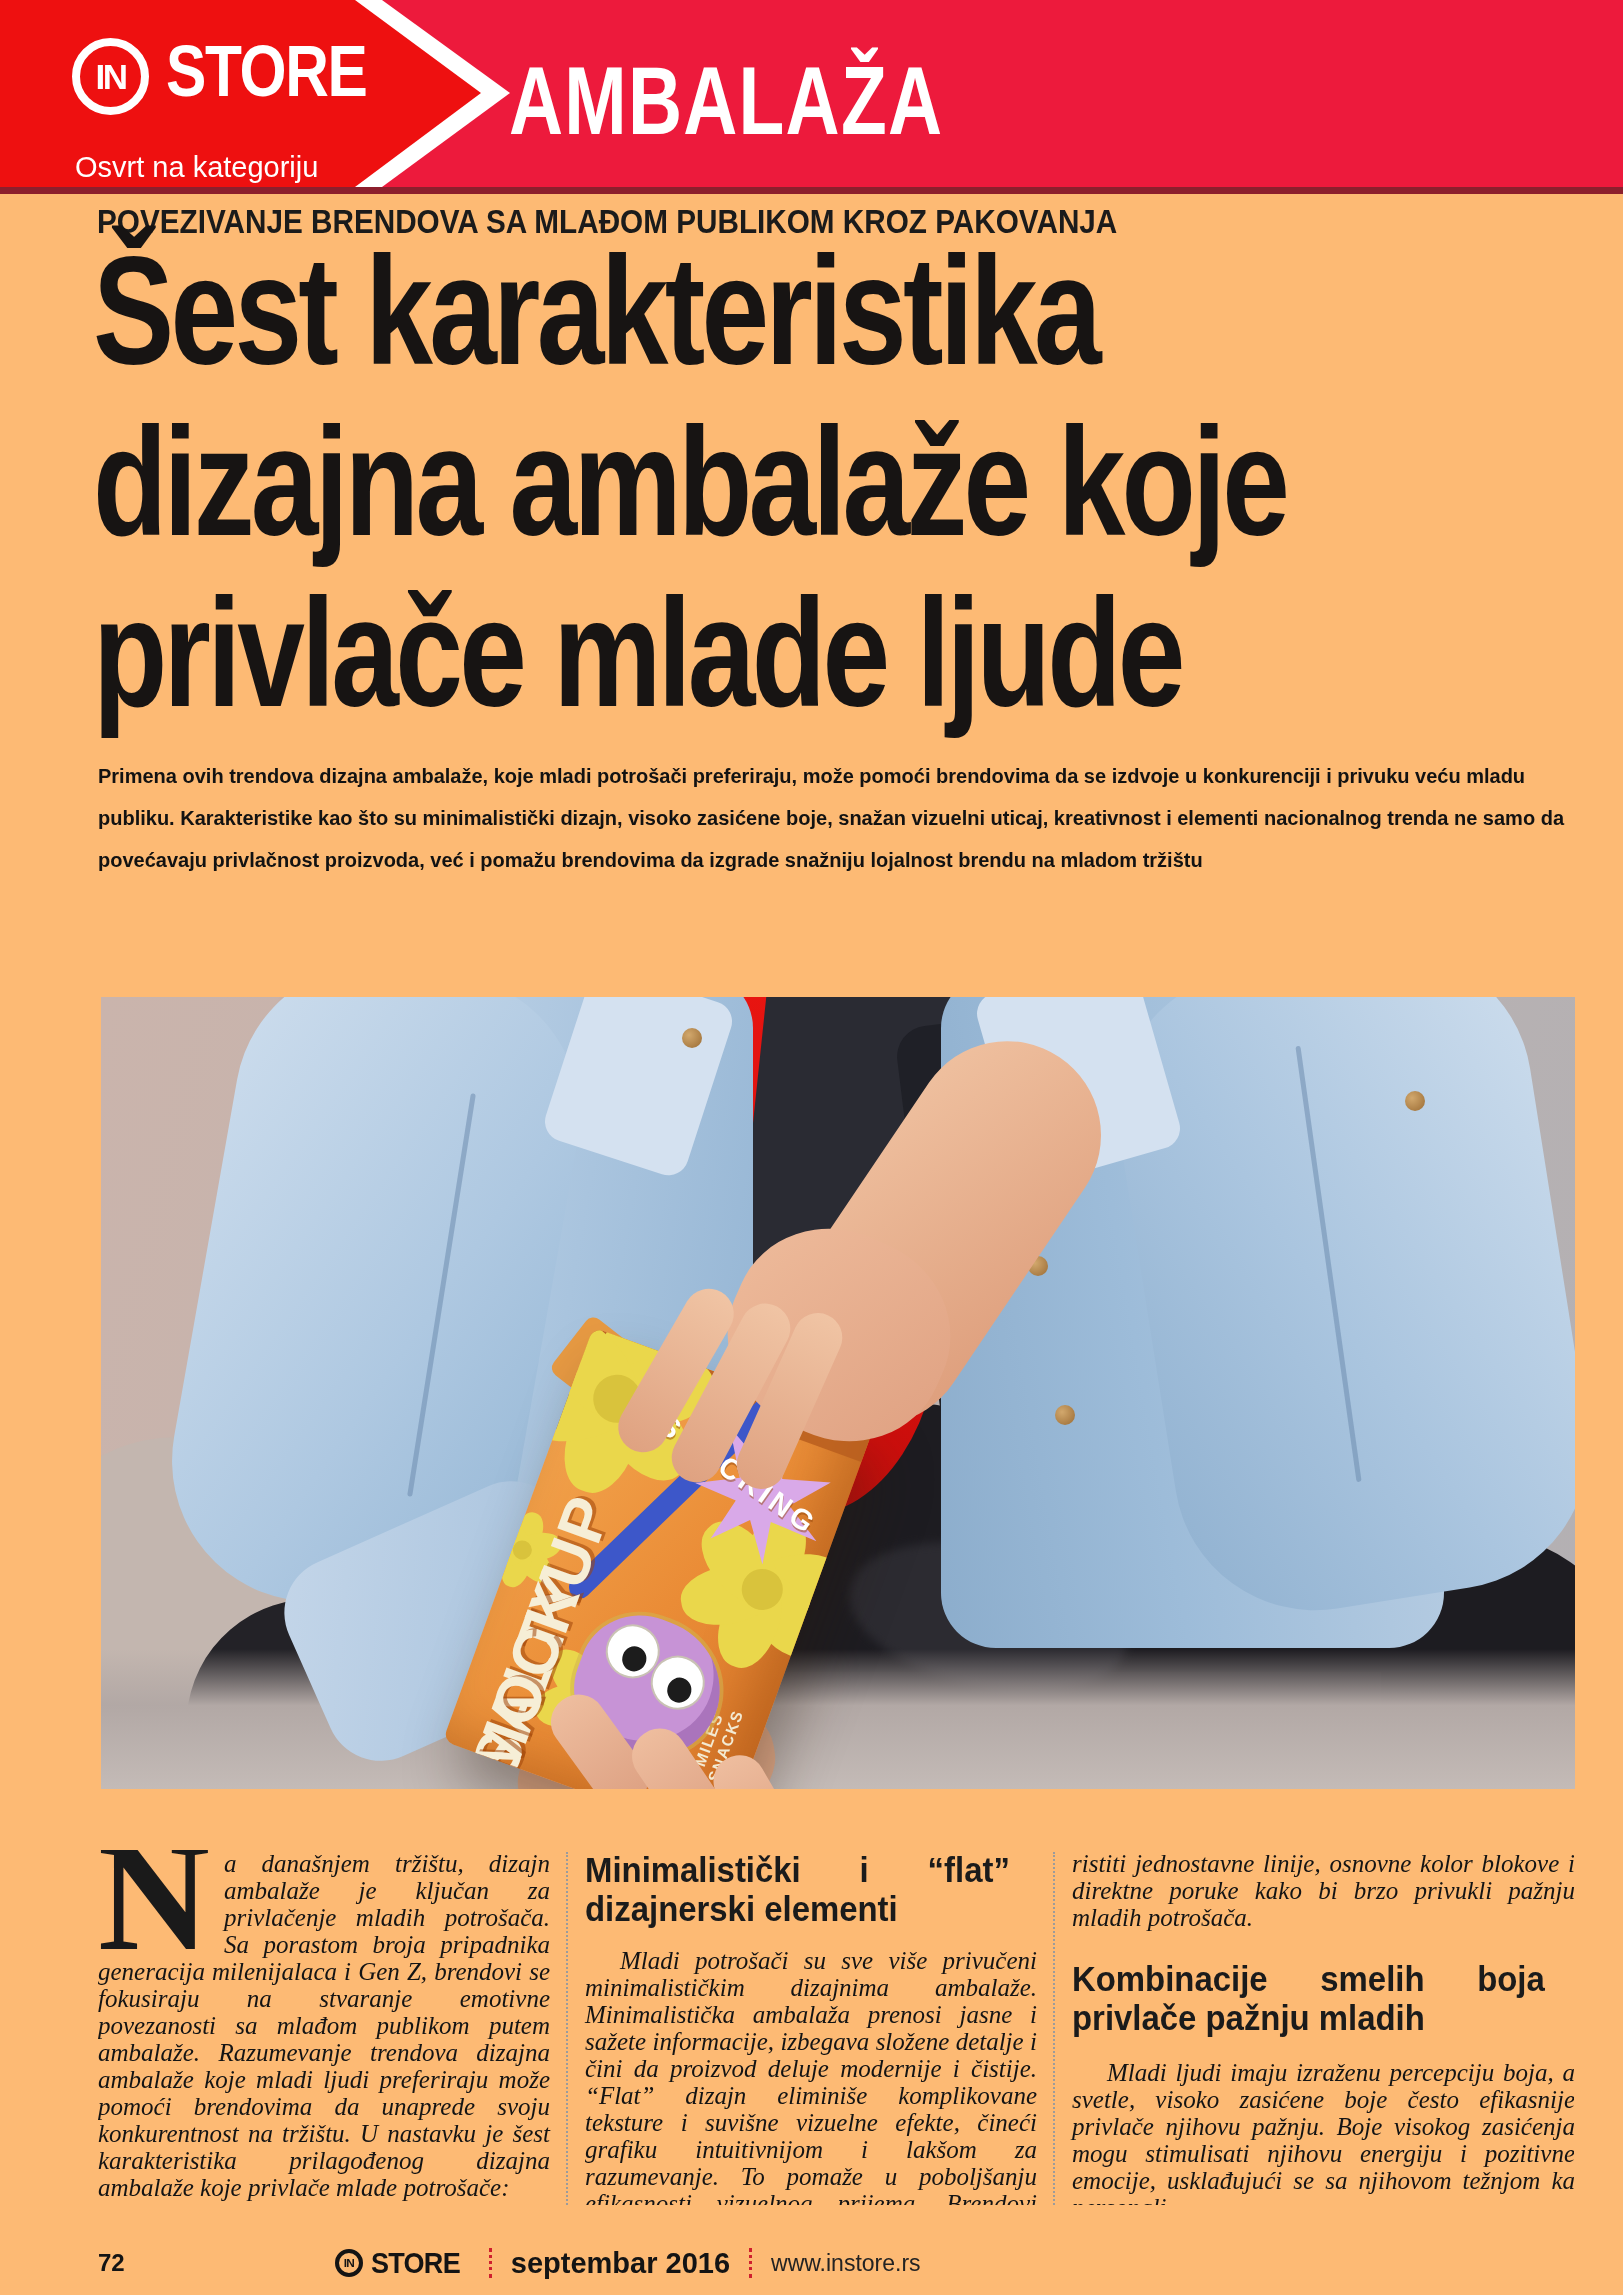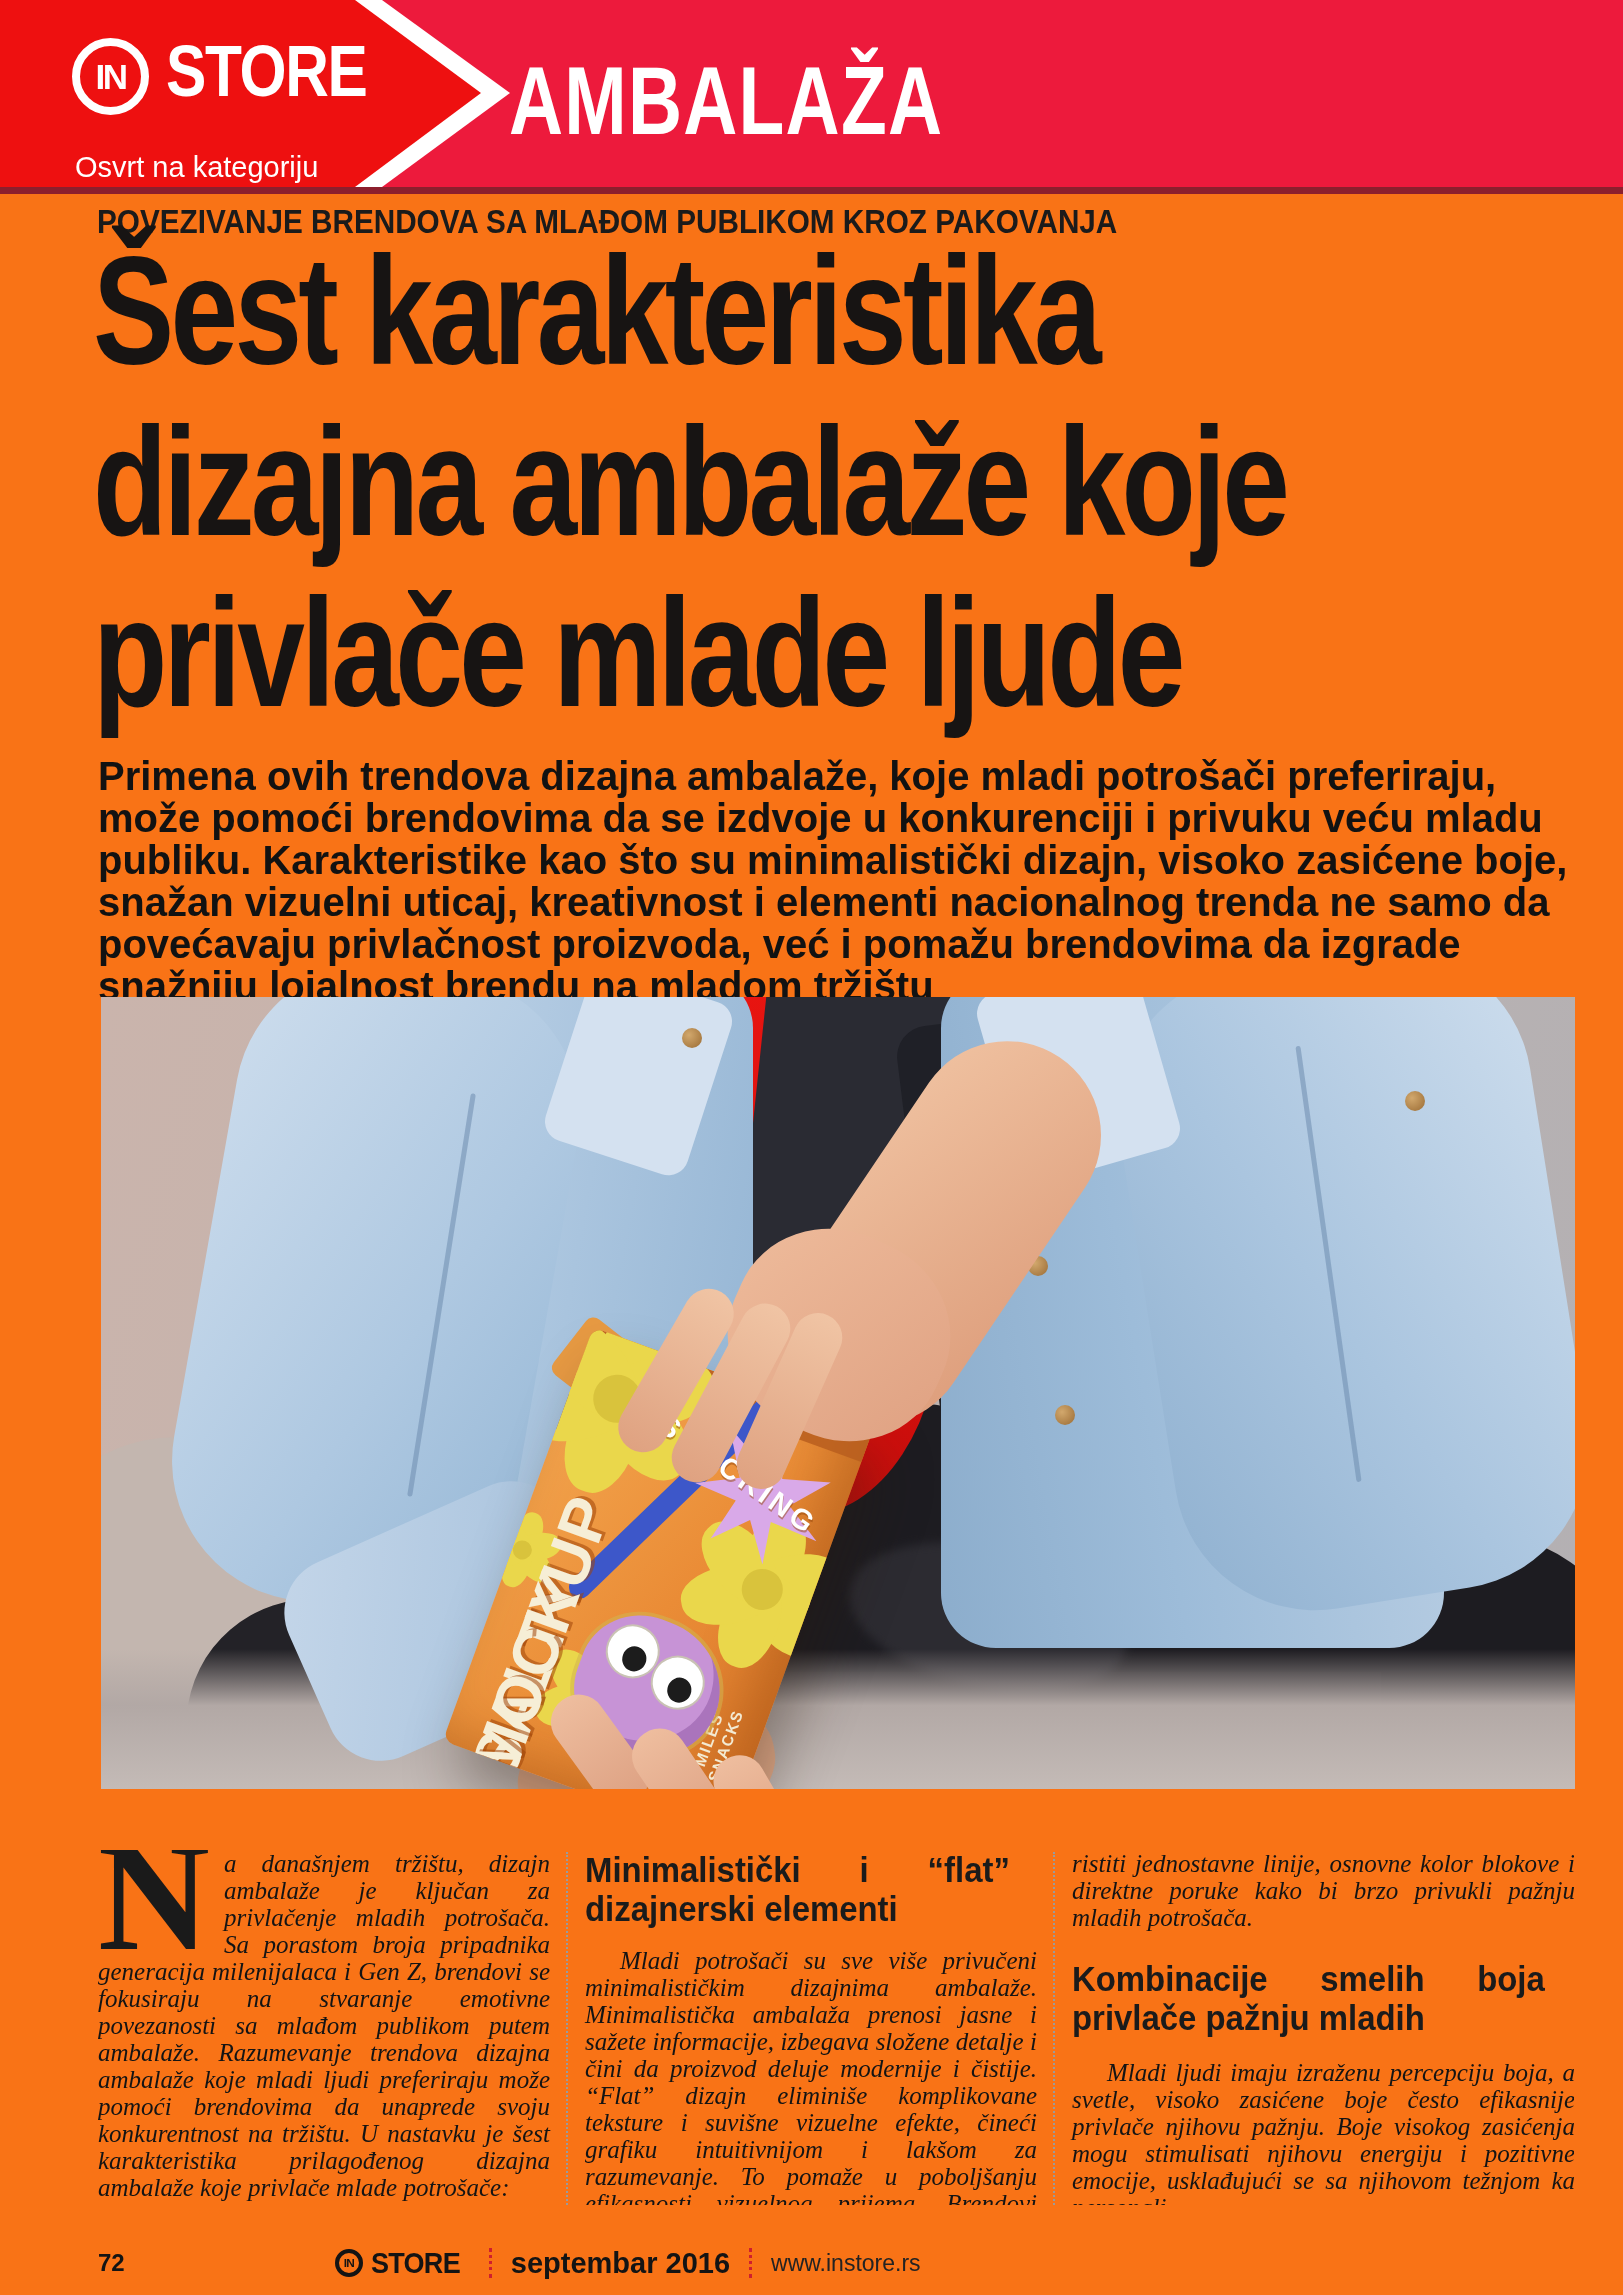--- a/index.html
+++ b/index.html
@@ -1,17 +1,17 @@
 <!DOCTYPE html>
 <html lang="sr-Latn" style="font-size:12.6px"><head>
 <meta charset="utf-8">
 <style>
   html,body{margin:0;padding:0;background:#ffffff;width:1623px;height:2295px;overflow:hidden;
     font-family:"Liberation Sans",sans-serif;-webkit-font-smoothing:antialiased;}
-  .page{position:relative;width:1623px;height:2295px;background:#f97316;}
+  .page{position:relative;width:1623px;height:2295px;background:#fdba74;}
 
   
   .banner{position:absolute;left:0;top:0;width:1623px;height:187px;background:#ed1a3c;
     border-bottom:7.9px solid #8c1f2d;}
   .chev-white{position:absolute;left:0;top:0;width:534px;height:187px;background:#ffffff;
     clip-path:polygon(0 0,382px 0,510px 93px,382px 187px,0 187px);}
   .chev-red{position:absolute;left:0;top:0;width:534px;height:187px;background:#ee1010;
     clip-path:polygon(0 0,355px 0,481px 93px,355px 187px,0 187px);}
   .logo-circle{position:absolute;left:72px;top:38px;width:61px;height:61px;border:8.6px solid #fff;
     border-radius:50%;display:flex;align-items:center;justify-content:center;}
@@ -22,21 +22,21 @@
   .category{position:absolute;left:509px;top:46px;color:#fff;font-weight:800;font-size:96px;
     letter-spacing:1.6px;transform:scaleX(0.78);transform-origin:0 0;}
 
   
   .kicker{position:absolute;left:97px;top:203px;color:#1b1b1b;font-weight:800;font-size:33px;
     letter-spacing:0;transform:scaleX(0.9);transform-origin:0 0;white-space:nowrap;}
   .headline{position:absolute;left:93px;top:226px;color:#171413;font-weight:800;
     font-size:154px;line-height:171px;letter-spacing:-4.7px;transform:scaleX(0.79);transform-origin:0 0;
     white-space:nowrap;}
   .lead{position:absolute;left:98px;top:755px;width:1481px;color:#121212;font-weight:700;
-    font-size:40px;line-height:42px;text-align:left;}
+    font-size:20px;line-height:42px;text-align:left;}
 
   
   .photo{position:absolute;left:101px;top:997px;width:1474px;height:792px;overflow:hidden;
     background:linear-gradient(105deg,#cab4ac 0%,#c6b3ac 22%,#bdb2ae 45%,#b9b2b2 70%,#b3b0b3 100%);}
   .photo *{position:absolute;}
   .couch-seam{left:177px;top:0;width:71px;height:550px;
     background:linear-gradient(90deg,rgba(0,0,0,0) 0%,rgba(120,100,90,.25) 50%,rgba(0,0,0,0) 100%);}
   .couch-arm{left:-94px;top:440px;width:377px;height:408px;background:#c3b6af;border-radius:45%;}
   .floor{left:0;top:652px;width:1474px;height:141px;
     background:linear-gradient(180deg,rgba(178,168,165,0) 0%,#b2a8a5 40%,#c4bbb7 100%);}

